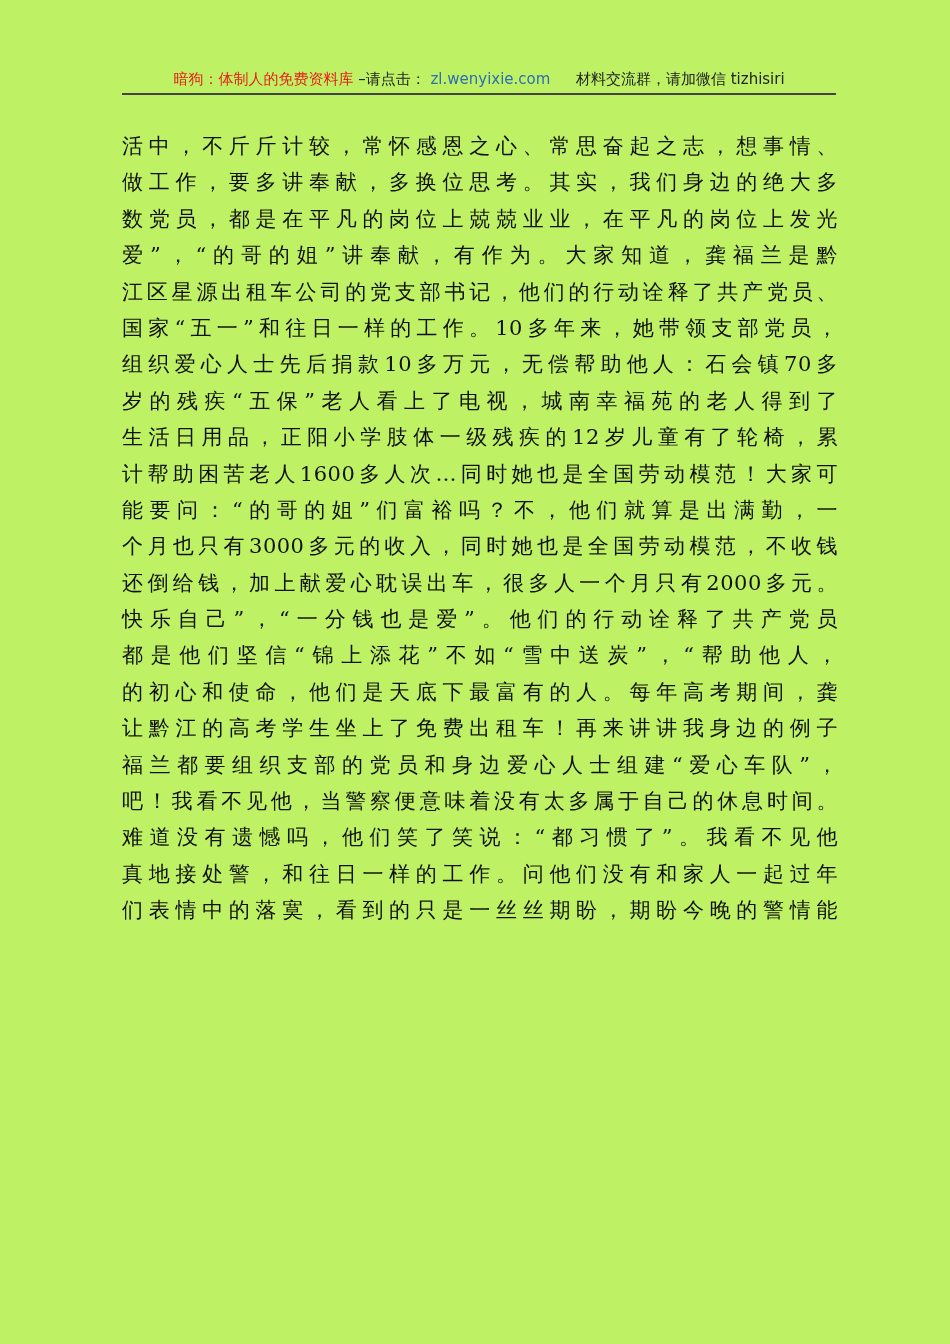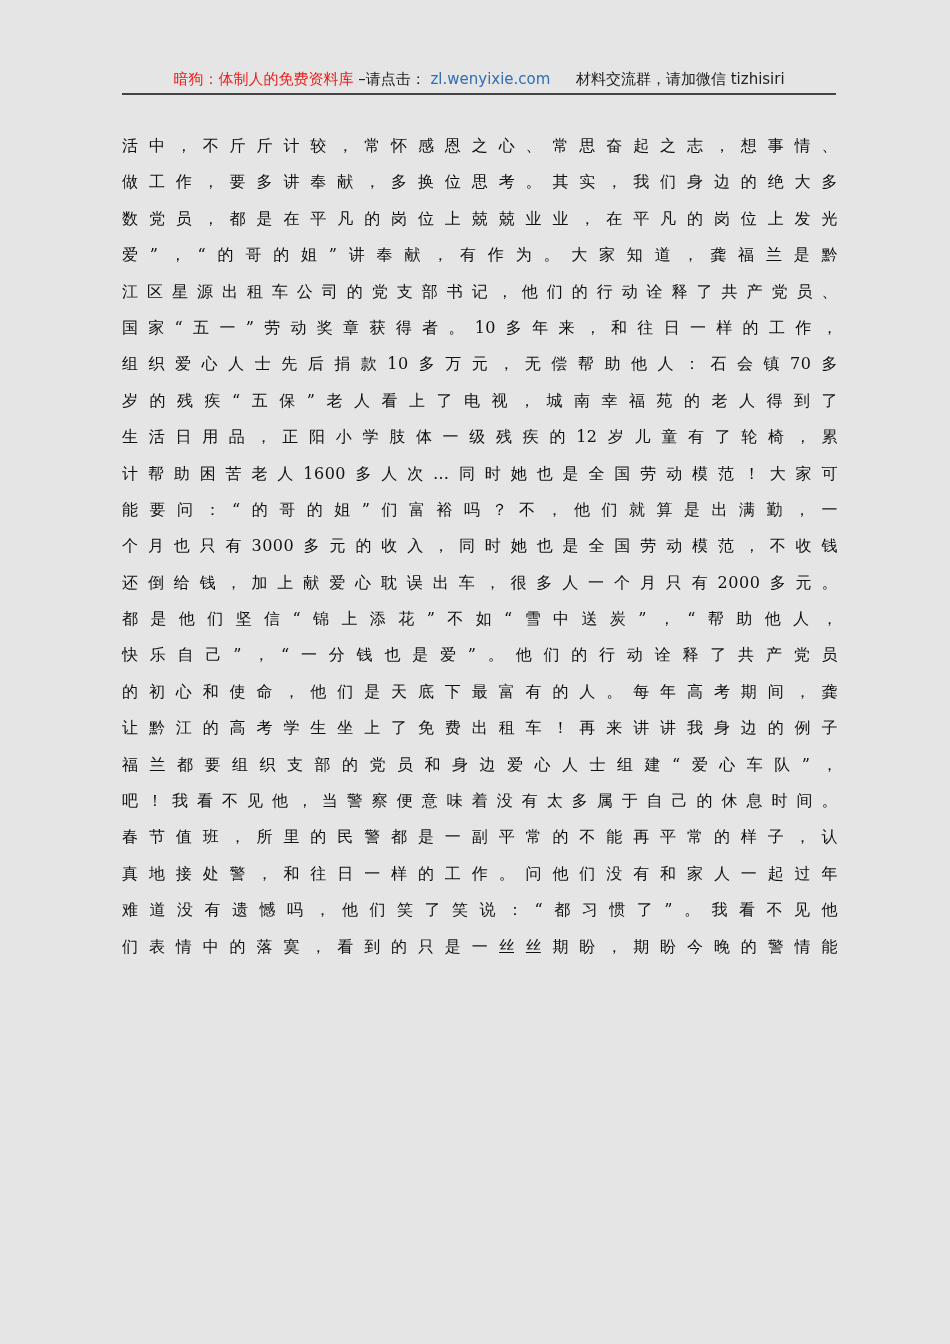--- a/index.html
+++ b/index.html
@@ -1,33 +1,33 @@
 <!DOCTYPE html>
 <html><head>
 <meta charset="utf-8">
 <style>
   html, body { margin: 0; padding: 0; background: #ffffff; }
   body { width: 950px; height: 1344px; position: relative; overflow: hidden; }
-  .page { position: absolute; left: 0; top: 0; width: 950px; height: 1344px; background: #e5e5e5; }
+  .page { position: absolute; left: 0; top: 0; width: 950px; height: 1344px; background: #bef264; }
   .header {
     position: absolute; left: 122px; top: 68px; width: 714px; height: 22px;
     text-align: center; font-family: "DejaVu Sans", "Liberation Sans", sans-serif;
     font-size: 15px; line-height: 22px; white-space: nowrap;
   }
   .header .red { color: #e8201d; }
   .header .black { color: #222; }
   .header .link { color: #2f6db5; }
   .header .gap { display: inline-block; width: 16px; }
   .header-rule {
     position: absolute; left: 122px; top: 93px; width: 714px; height: 2px; background: #444;
   }
   .body-text {
     position: absolute; left: 122px; top: 128px; width: 716px;
     font-family: "DejaVu Serif", "Liberation Serif", serif;
-    font-size: 16px; color: #111;
+    font-size: 21px; color: #111;
   }
   .line {
     height: 36.4px; line-height: 36.4px; white-space: nowrap;
     text-align: justify; text-align-last: justify; letter-spacing: 0.5px;
   }
   .line.last { text-align-last: justify; }
 </style>
 </head>
 <body>
 
@@ -40,32 +40,31 @@
     <span class="black">材料交流群，请加微信 tizhisiri</span>
   </div>
   <div class="header-rule"></div>
 
   <div class="body-text">
     <div class="line">活中，不斤斤计较，常怀感恩之心、常思奋起之志，想事情、</div>
     <div class="line">做工作，要多讲奉献，多换位思考。其实，我们身边的绝大多</div>
     <div class="line">数党员，都是在平凡的岗位上兢兢业业，在平凡的岗位上发光</div>
     <div class="line">爱”，“的哥的姐”讲奉献，有作为。大家知道，龚福兰是黔</div>
     <div class="line">江区星源出租车公司的党支部书记，他们的行动诠释了共产党员、</div>
-    <div class="line">国家“五一”劳动奖章获得者。10多年来，和往日一样的工作，</div>
+    <div class="line">国家“五一”和往日一样的工作。10多年来，她带领支部党员，</div>
     <div class="line">组织爱心人士先后捐款10多万元，无偿帮助他人：石会镇70多</div>
     <div class="line">岁的残疾“五保”老人看上了电视，城南幸福苑的老人得到了</div>
     <div class="line">生活日用品，正阳小学肢体一级残疾的12岁儿童有了轮椅，累</div>
     <div class="line">计帮助困苦老人1600多人次…同时她也是全国劳动模范！大家可</div>
     <div class="line">能要问：“的哥的姐”们富裕吗？不，他们就算是出满勤，一</div>
     <div class="line">个月也只有3000多元的收入，同时她也是全国劳动模范，不收钱</div>
     <div class="line">还倒给钱，加上献爱心耽误出车，很多人一个月只有2000多元。</div>
+    <div class="line">快乐自己”，“一分钱也是爱”。他们的行动诠释了共产党员</div>
     <div class="line">都是他们坚信“锦上添花”不如“雪中送炭”，“帮助他人，</div>
-    <div class="line">快乐自己”，“一分钱也是爱”。他们的行动诠释了共产党员</div>
     <div class="line">的初心和使命，他们是天底下最富有的人。每年高考期间，龚</div>
     <div class="line">让黔江的高考学生坐上了免费出租车！再来讲讲我身边的例子</div>
     <div class="line">福兰都要组织支部的党员和身边爱心人士组建“爱心车队”，</div>
     <div class="line">吧！我看不见他，当警察便意味着没有太多属于自己的休息时间。</div>
-    <div class="line">春节值班，所里的民警都是一副平常的不能再平常的样子，认</div>
+    <div class="line">难道没有遗憾吗，他们笑了笑说：“都习惯了”。我看不见他</div>
     <div class="line">真地接处警，和往日一样的工作。问他们没有和家人一起过年</div>
-    <div class="line">难道没有遗憾吗，他们笑了笑说：“都习惯了”。我看不见他</div>
     <div class="line last">们表情中的落寞，看到的只是一丝丝期盼，期盼今晚的警情能</div>
   </div>
 </div>
 
 </body></html>

